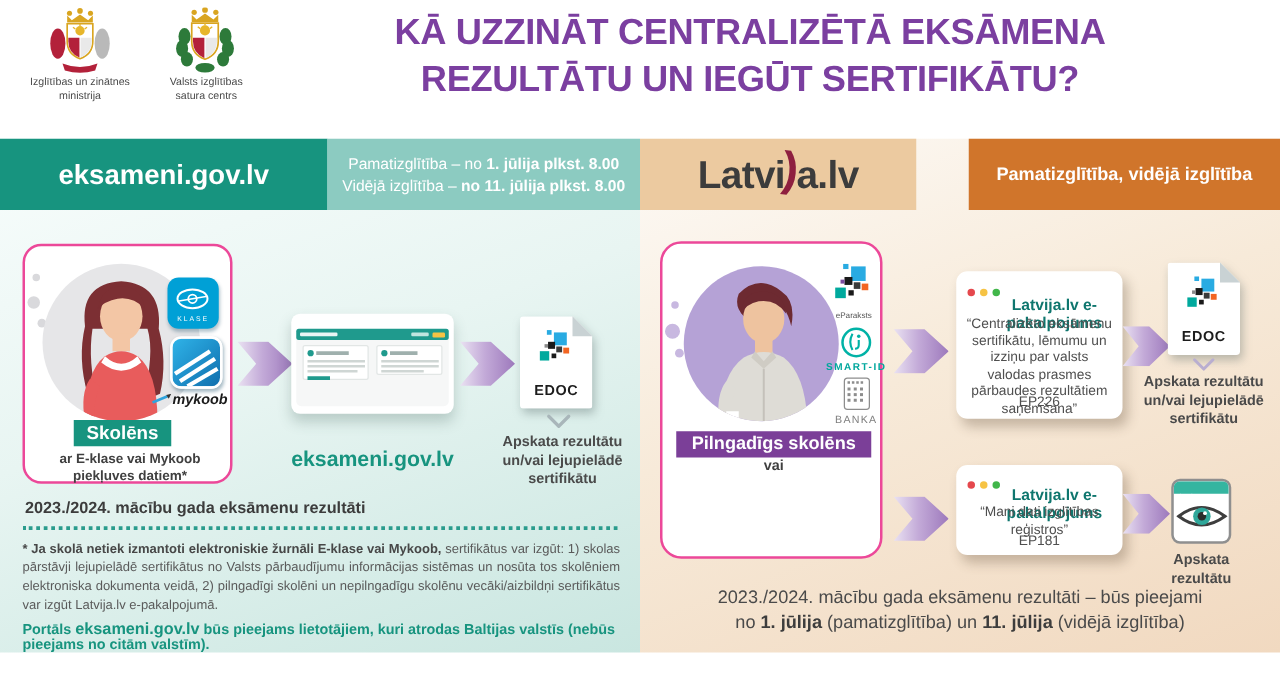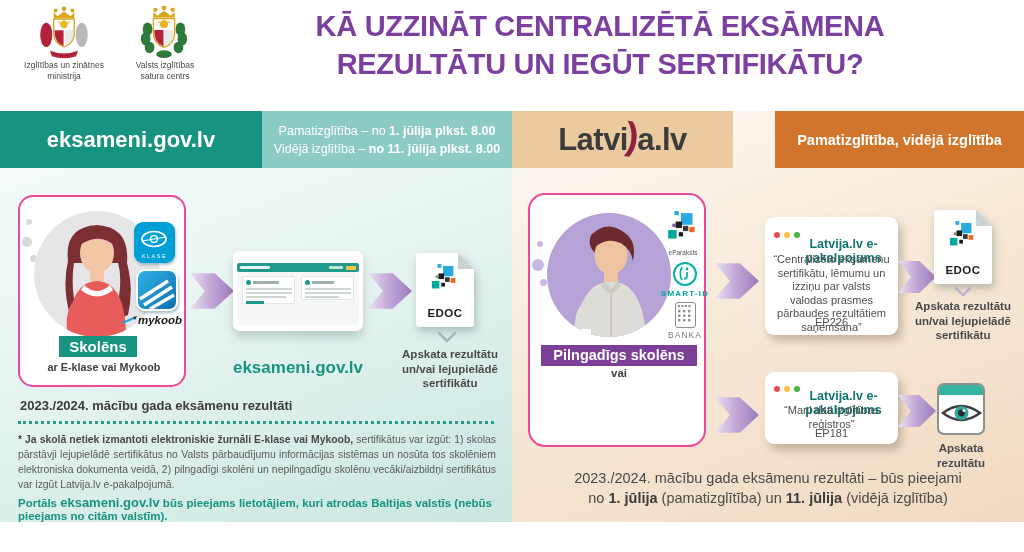--- a/index.html
+++ b/index.html
@@ -172,20 +172,21 @@
     </div>
     <div class="abs" style="left:92px;top:117px;width:70px;text-align:right;font-style:italic;font-weight:800;font-size:11.5px;color:#1a1a1a;">
       <svg width="16" height="8" viewBox="0 0 16 8" style="margin-right:1px;">
           <path d="M1 7 L13 2" stroke="#2fa3dd" stroke-width="2"></path>
           <path d="M12 1 L16 0 L14 4 Z" fill="#333"></path>
         </svg><span>mykoob</span>
     </div>
     <div class="abs badge-teal" style="left:39px;top:139px;width:78px;height:21px;font-size:15px;line-height:21px;">Skolēns</div>
     <div class="abs note" style="left:0;top:164px;width:168px;">
       <div>ar E-klase vai Mykoob</div>
+        <div>piekļuves datiem*</div>
     </div>
   </div>
 
   <div class="abs flow-arrow" style="left:190px;top:270px;width:44px;height:42px;"></div>
 
   <div class="abs browser" style="left:233px;top:251px;width:130px;height:80px;">
     <div class="abs" style="left:6px;top:4px;">
       <span class="dot" style="width:4px;height:4px;background:#e5484d;margin-right:3px;"></span><span class="dot" style="width:4px;height:4px;background:#f6c344;margin-right:3px;"></span><span class="dot" style="width:4px;height:4px;background:#41b64a;"></span>
     </div>
     <div class="abs" style="left:4px;top:12px;width:122px;height:9px;background:#1f9a8d;border-radius:2px;">

